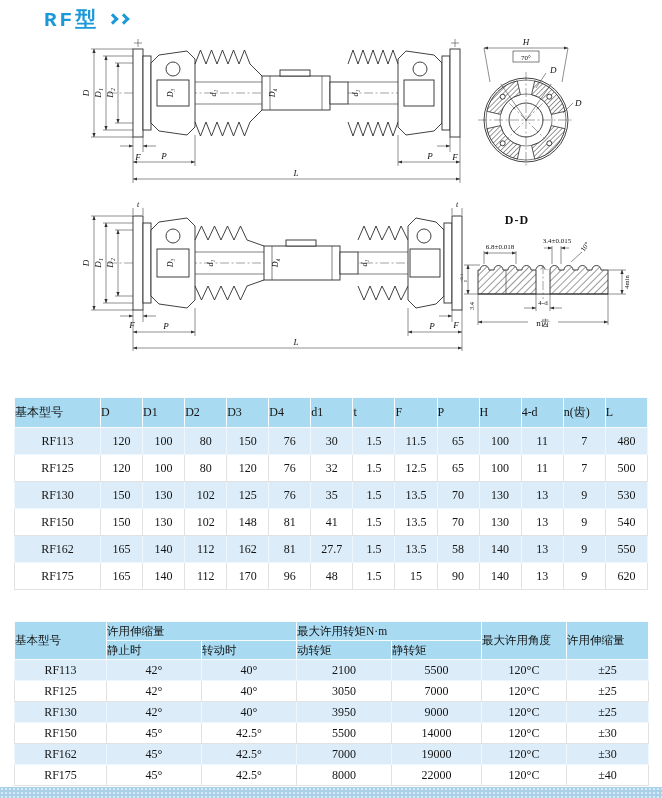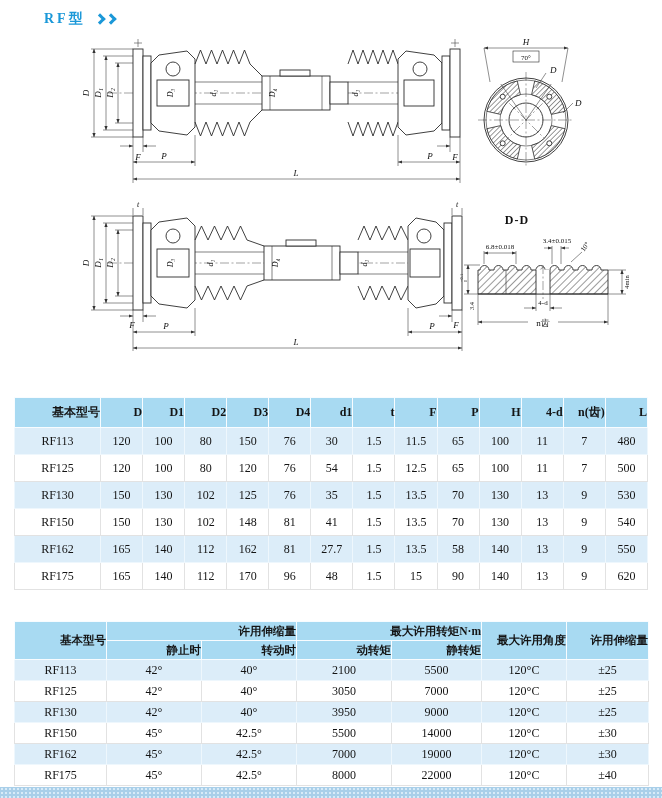--- a/index.html
+++ b/index.html
@@ -9,22 +9,22 @@
     --footer-strip:#a9cfe9;
     --ink:#141414;
   }
   *{box-sizing:border-box;}
   html,body{margin:0;padding:0;}
   body{background:#e9e9e9;font-family:"Liberation Serif","DejaVu Serif",serif;}
   #page{position:relative;width:662px;height:798px;background:#fff;overflow:hidden;margin:0 auto;}
 
   
   #title-block{position:absolute;left:44px;top:6px;display:flex;align-items:center;height:26px;}
-  #page-title{font-family:Liberation Serif, serif;font-weight:bold;
-              font-size:14px;letter-spacing:3px;color:var(--accent-blue);}
+  #page-title{font-family:Liberation Mono, monospace;font-weight:bold;
+              font-size:21px;letter-spacing:3px;color:var(--accent-blue);}
   .chev{display:inline-block;width:8px;height:8px;border-top:3.5px solid var(--accent-blue);
         border-right:3.5px solid var(--accent-blue);transform:rotate(45deg);margin-left:3px;}
   .chev.first{margin-left:10px;}
 
   
   .drawing{position:absolute;}
   #drawing1{left:58px;top:36px;}
   #endview{left:466px;top:36px;}
   #drawing2{left:58px;top:198px;}
   #section{left:458px;top:210px;}
@@ -35,22 +35,22 @@
   .cl{stroke:#444;stroke-width:0.5;fill:none;stroke-dasharray:9 2.5 2 2.5;}
   .lbl{font:italic 9px "Liberation Serif","DejaVu Serif",serif;fill:#111;}
   .lbl8{font:italic 8px "Liberation Serif","DejaVu Serif",serif;fill:#111;}
   .lblS{font:7px "Liberation Serif","DejaVu Serif",serif;fill:#111;}
   .lblT{font:6.5px "Liberation Serif","DejaVu Serif",serif;fill:#111;}
   .lblTitle{font:bold 12px "Liberation Serif","DejaVu Serif",serif;fill:#111;letter-spacing:1px;}
 
   
   .tbl{position:absolute;left:14px;width:634px;border-collapse:collapse;table-layout:fixed;
        font-size:12px;color:var(--ink);border:1.5px solid #8f8f8f;}
-  .tbl th{background:var(--table-header-bg);font-weight:bold;border:1px solid #f8fcff;
-          padding:0;text-align:right;}
+  .tbl th{background:var(--table-header-bg);font-weight:normal;border:1px solid #f8fcff;
+          padding:0;text-align:left;}
   .tbl td{text-align:center;border:1px solid #e2e2e2;padding:0;background:#fff;}
   .tbl tbody tr:nth-child(odd) td{background:var(--row-alt-bg);border-color:#eef7fd;}
   #table1{top:397px;}
   #table1 th{height:30px;}
   #table1 td{height:27px;}
   #table2{top:621px;}
   #table2 th{height:19px;font-size:11.5px;}
   #table2 td{height:21px;}
 
   
@@ -405,21 +405,21 @@
           <td>7</td>
           <td>480</td>
         </tr>
         <tr>
           <td>RF125</td>
           <td>120</td>
           <td>100</td>
           <td>80</td>
           <td>120</td>
           <td>76</td>
-          <td>54</td>
+          <td>32</td>
           <td>1.5</td>
           <td>12.5</td>
           <td>65</td>
           <td>100</td>
           <td>11</td>
           <td>7</td>
           <td>500</td>
         </tr>
         <tr>
           <td>RF130</td>

